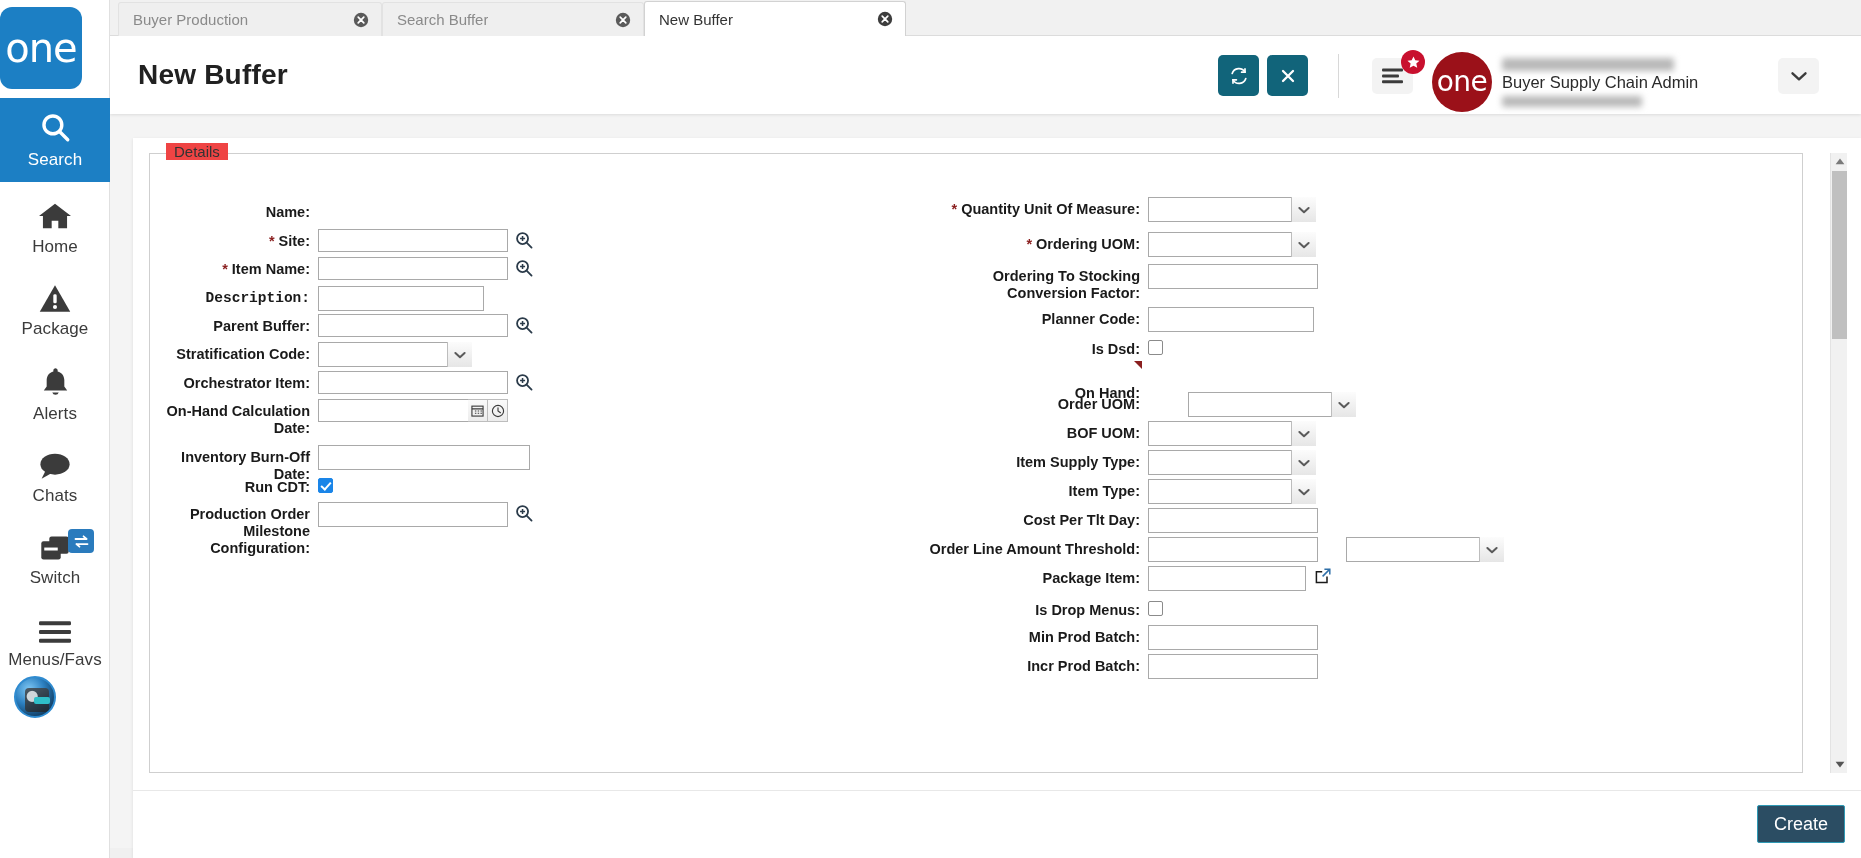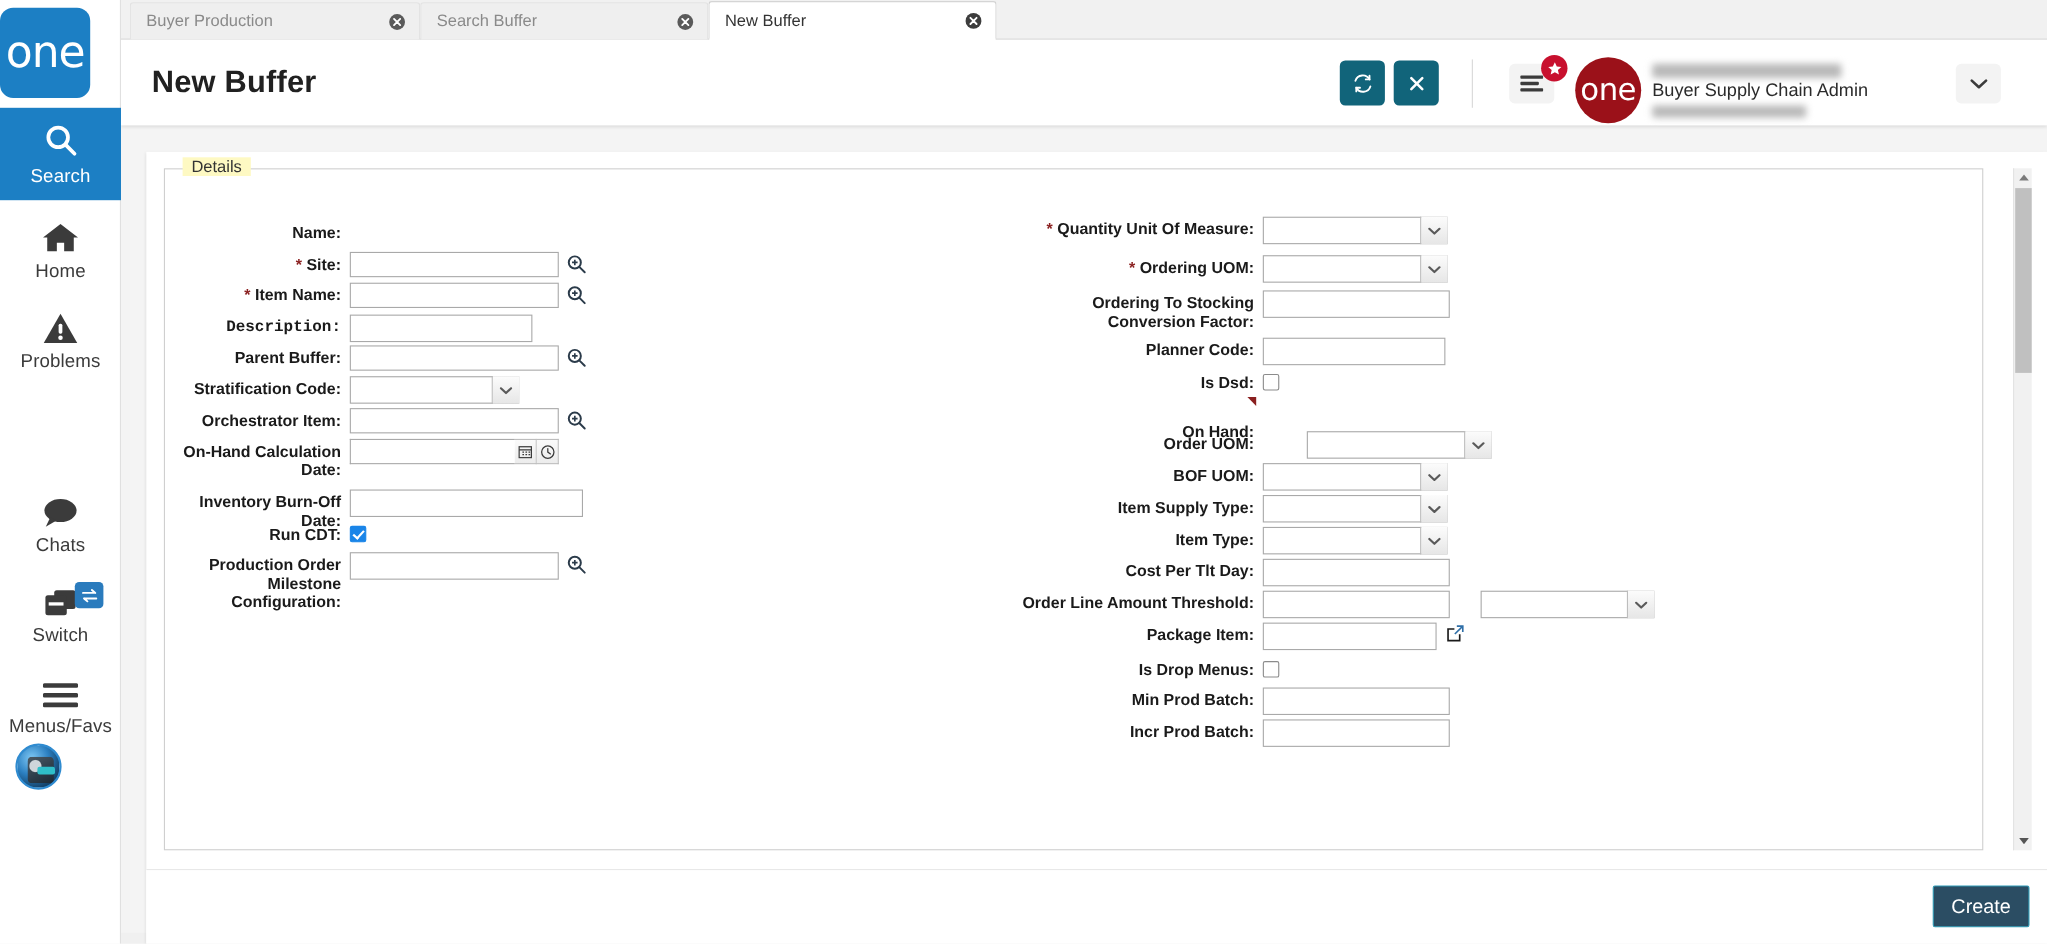--- a/index.html
+++ b/index.html
@@ -199,21 +199,21 @@
     z-index: 10;
   }
   #details-fieldset {
     position: absolute; left: 14px; top: 15px;
     width: 1654px; height: 620px;
     border: 1px solid #cfcfcf;
     background: #ffffff;
   }
   #details-legend {
     position: absolute; left: 16px; top: -11px;
-    background: #fef9c3; padding: 0 8px;
+    background: #ef4444; padding: 0 8px;
     font-size: 15px; color: #333333;
   }
   #form-scroll {
     position: absolute; left: 0; top: 0;
     width: 1654px; height: 618px;
     overflow: hidden;
   }
 
   .col { position: absolute; top: 0; }
   #col-left  { left: 0;    width: 700px; }
@@ -359,23 +359,32 @@
     </div>
 
     <div class="nav-item" id="nav-problems">
       <span class="nav-ico">
         <svg width="32" height="29" viewBox="0 0 26 24" fill="#3b3b3b">
           <path d="M13 1 25.6 23H0.4z"></path>
           <rect x="11.6" y="8.5" width="2.8" height="7.5" fill="#ffffff" rx="1.2"></rect>
           <circle cx="13" cy="19" r="1.7" fill="#ffffff"></circle>
         </svg>
       </span>
-      <span class="nav-label">Problems</span>
-    </div>
-
+      <span class="nav-label">Package</span>
+    </div>
+
+    <div class="nav-item" id="nav-alerts">
+      <span class="nav-ico">
+        <svg width="29" height="31" viewBox="0 0 24 26" fill="#3b3b3b">
+          <path d="M12 1c-1 0-1.8.8-1.8 1.8v.9C6.8 4.5 4.6 7.4 4.6 11v5.3L2.2 19.8h19.6L19.4 16.3V11c0-3.6-2.2-6.5-5.6-7.3v-.9C13.8 1.8 13 1 12 1z"></path>
+          <path d="M9.3 21.3a2.8 2.8 0 0 0 5.4 0z"></path>
+        </svg>
+      </span>
+      <span class="nav-label">Alerts</span>
+    </div>
 
     <div class="nav-item" id="nav-chats">
       <span class="nav-ico">
         <svg width="32" height="28" viewBox="0 0 26 23" fill="#3b3b3b">
           <ellipse cx="13" cy="10" rx="12" ry="8.6"></ellipse>
           <path d="M5.4 15 2 22l8-4.6z"></path>
         </svg>
       </span>
       <span class="nav-label">Chats</span>
     </div>

